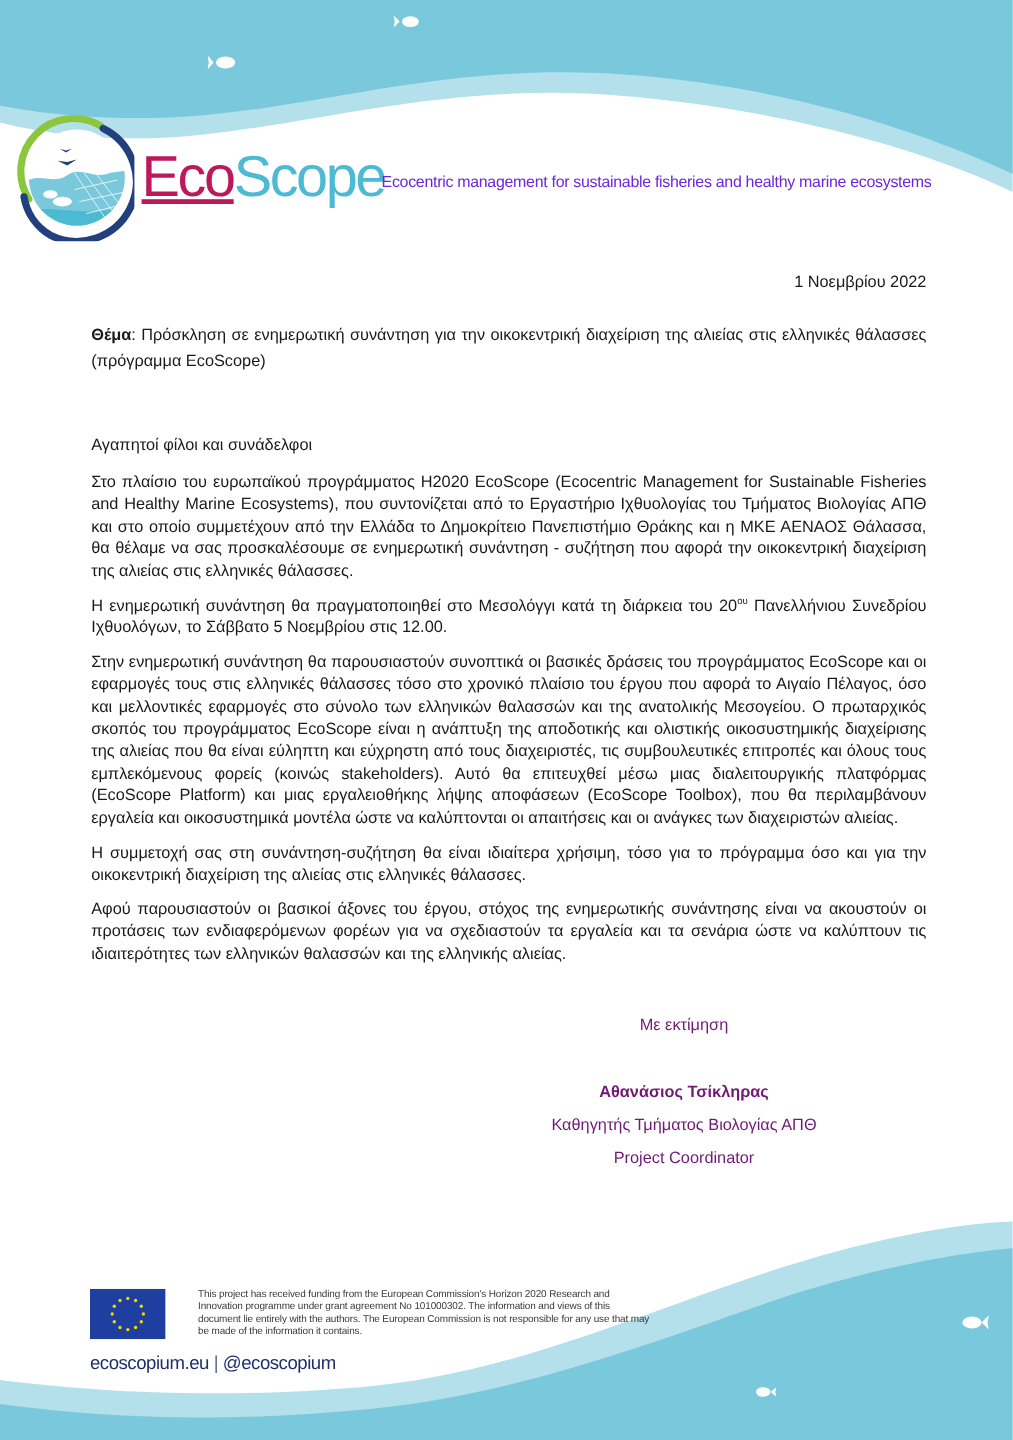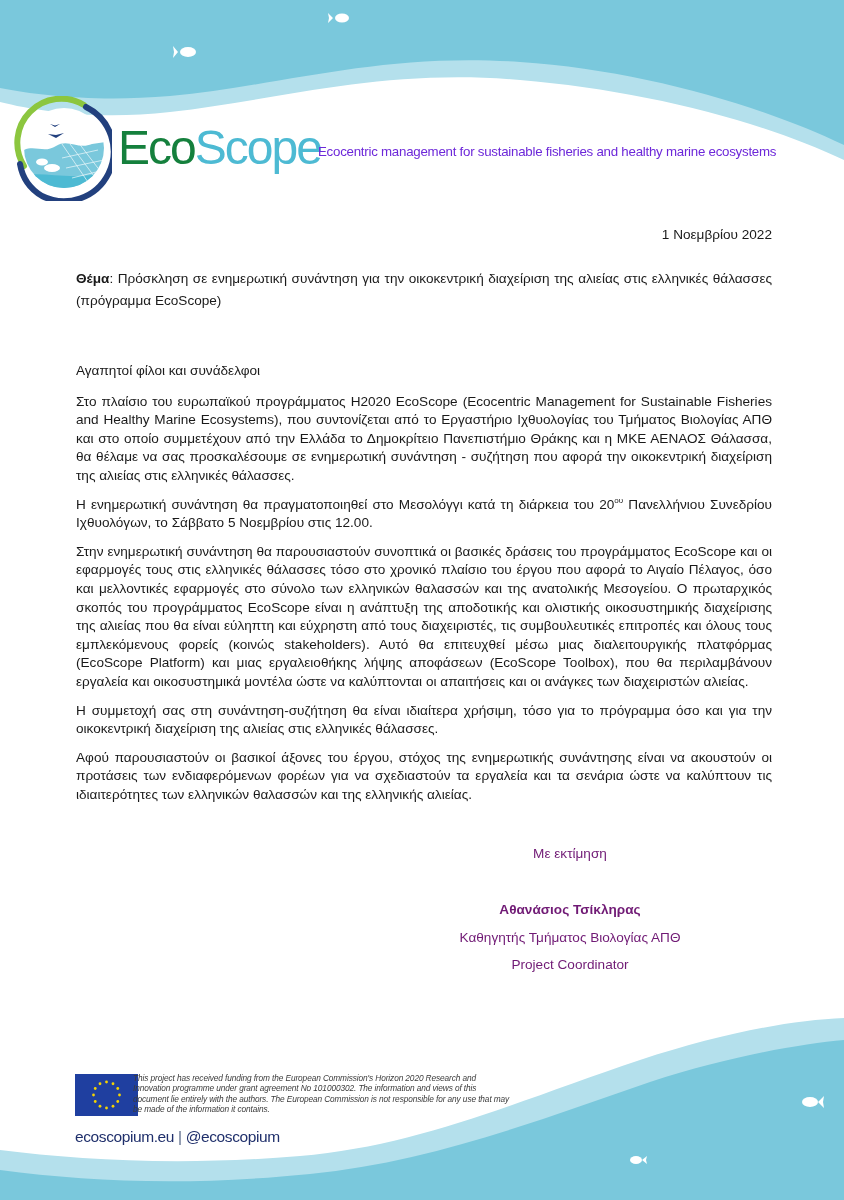--- a/index.html
+++ b/index.html
@@ -40,21 +40,21 @@
     .logo-word {
       position: absolute;
       left: 106px;
       top: 24px;
       font-family: "Liberation Sans Narrow", "Liberation Sans", sans-serif;
       font-size: 48px;
       letter-spacing: -2px;
       line-height: 56px;
       white-space: nowrap;
     }
-    .logo-eco { color: #15803d; }
+    .logo-eco { color: #be185d; text-decoration: underline; }
     .logo-scope { color: #4dbad3; }
 
     .tagline {
       position: absolute;
       left: 318px;
       top: 144px;
       font-size: 13.3px;
       color: #6d28d9;
       letter-spacing: -0.25px;
       white-space: nowrap;
@@ -104,28 +104,27 @@
 
     .eu-flag {
       position: absolute;
       left: 75px;
       top: 1074px;
       width: 63px;
       height: 42px;
     }
     .disclaimer {
       position: absolute;
-      left: 133px;
+      left: 165px;
       top: 1073px;
       width: 380px;
       font-size: 8.3px;
       line-height: 10.4px;
       color: #3a3a3a;
       letter-spacing: -0.1px;
-      font-style: italic;
     }
     .footer-links {
       position: absolute;
       left: 75px;
       top: 1128px;
       font-size: 15.5px;
       color: #1f2f6b;
       letter-spacing: -0.4px;
       white-space: nowrap;
     }

